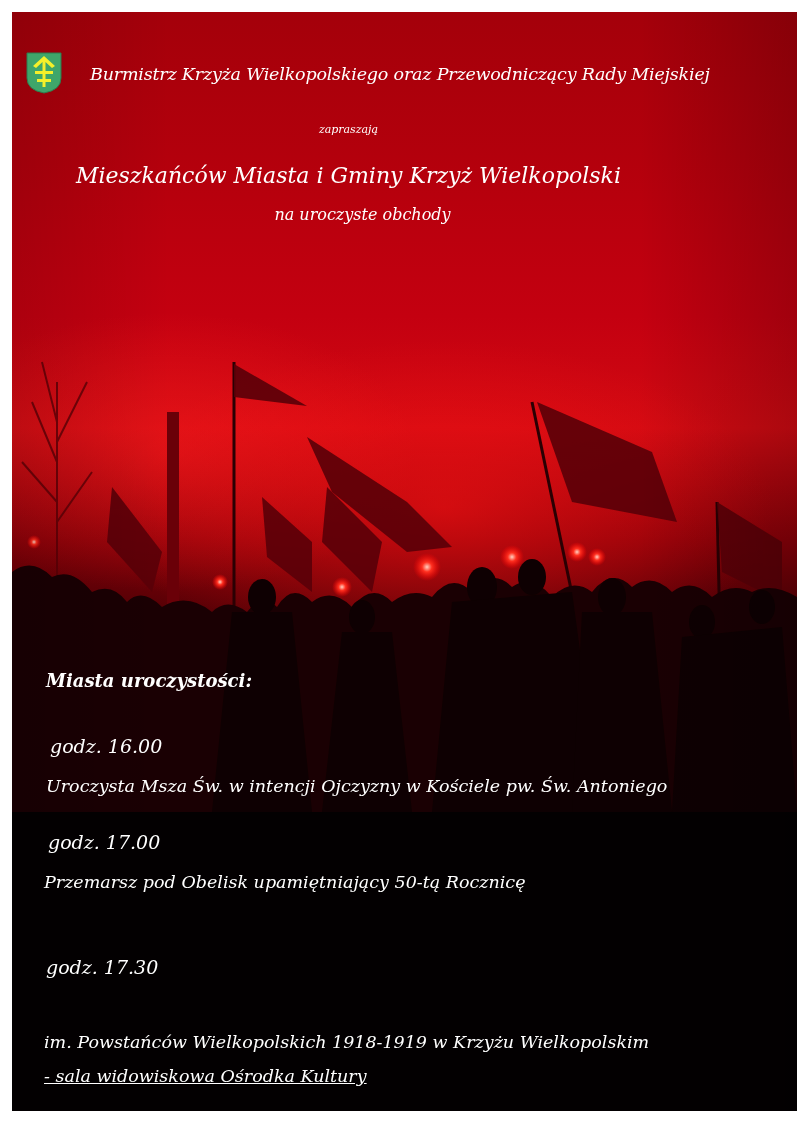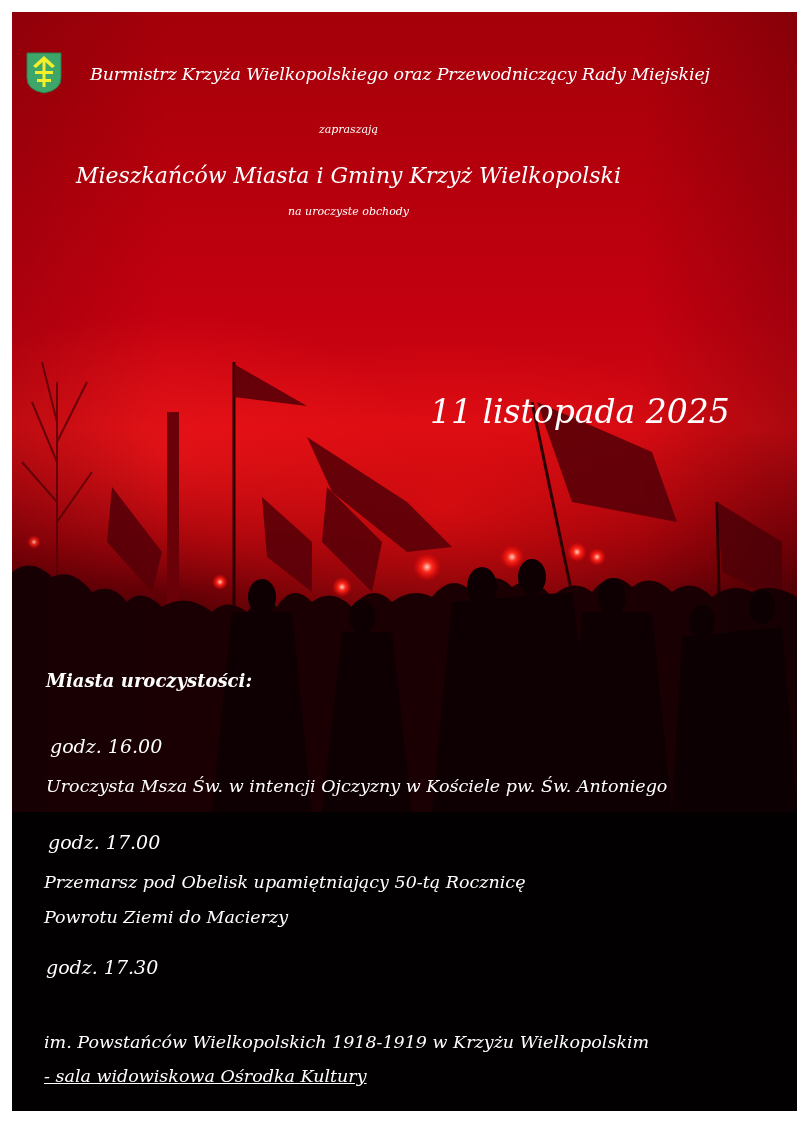--- a/index.html
+++ b/index.html
@@ -31,21 +31,21 @@
     svg.crowd { position: absolute; left: 0; top: 330px; width: 785px; height: 470px; }
 
     .emblem { position: absolute; left: 14px; top: 40px; width: 36px; height: 42px; }
 
     .text { position: absolute; color: #fff; font-family: "DejaVu Serif", serif; font-style: italic; white-space: nowrap; }
     .t-center { left: 0; width: 673px; text-align: center; }
 
     .header-line1 { left: 78px; top: 52px; font-size: 17.5px; letter-spacing: -0.2px; }
     .header-line2 { top: 111px; font-size: 11px; }
     .header-line3 { top: 151px; font-size: 22px; }
-    .header-line4 { top: 193px; font-size: 11px; }
+    .header-line4 { top: 193px; font-size: 16px; padding-left: 14px; }
 
     .title { top: 268px; font-size: 64px; letter-spacing: 0.5px; text-shadow: 0 0 2px rgba(0,0,0,0.15); }
     .date { left: 418px; top: 380px; font-size: 33px; }
 
     .prog-heading { left: 34px; top: 658px; font-size: 18px; font-weight: bold; }
     .prog-time { font-size: 19px; margin-top: 16px; }
     .prog-desc { font-size: 17.5px; line-height: 29px; margin-top: 8px; }
   </style>
 </head>
 <body>
@@ -119,27 +119,25 @@
       <rect x="9" y="19" width="18" height="3"></rect>
       <rect x="11" y="27" width="14" height="3"></rect>
     </g>
   </svg>
 
   <div class="text header-line1">Burmistrz Krzyża Wielkopolskiego oraz Przewodniczący Rady Miejskiej</div>
   <div class="text t-center header-line2">zapraszają</div>
   <div class="text t-center header-line3">Mieszkańców Miasta i Gminy Krzyż Wielkopolski</div>
   <div class="text t-center header-line4">na uroczyste obchody</div>
 
-  <div class="text date">11 listopada 2025</div>
 
   <div class="text prog-heading">Miasta uroczystości:</div>
 
   <div class="text prog-time" style="left:38px; top:707px;">godz. 16.00</div>
   <div class="text prog-desc" style="left:34px; top:752px;">Uroczysta Msza Św. w intencji Ojczyzny w Kościele pw. Św. Antoniego</div>
 
   <div class="text prog-time" style="left:36px; top:803px;">godz. 17.00</div>
   <div class="text prog-desc" style="left:32px; top:848px;">Przemarsz pod Obelisk upamiętniający 50-tą Rocznicę</div>
-  <div class="text prog-desc" style="left:32px; top:883px;">Powrotu Ziemi do Macierzy</div>
 
   <div class="text prog-time" style="left:34px; top:928px;">godz. 17.30</div>
   <div class="text prog-desc" style="left:32px; top:1008px;">im. Powstańców Wielkopolskich 1918-1919 w Krzyżu Wielkopolskim</div>
   <div class="text prog-desc" style="left:32px; top:1042px;text-decoration:underline;">- sala widowiskowa Ośrodka Kultury</div>
 </div>
 
 </body></html>

